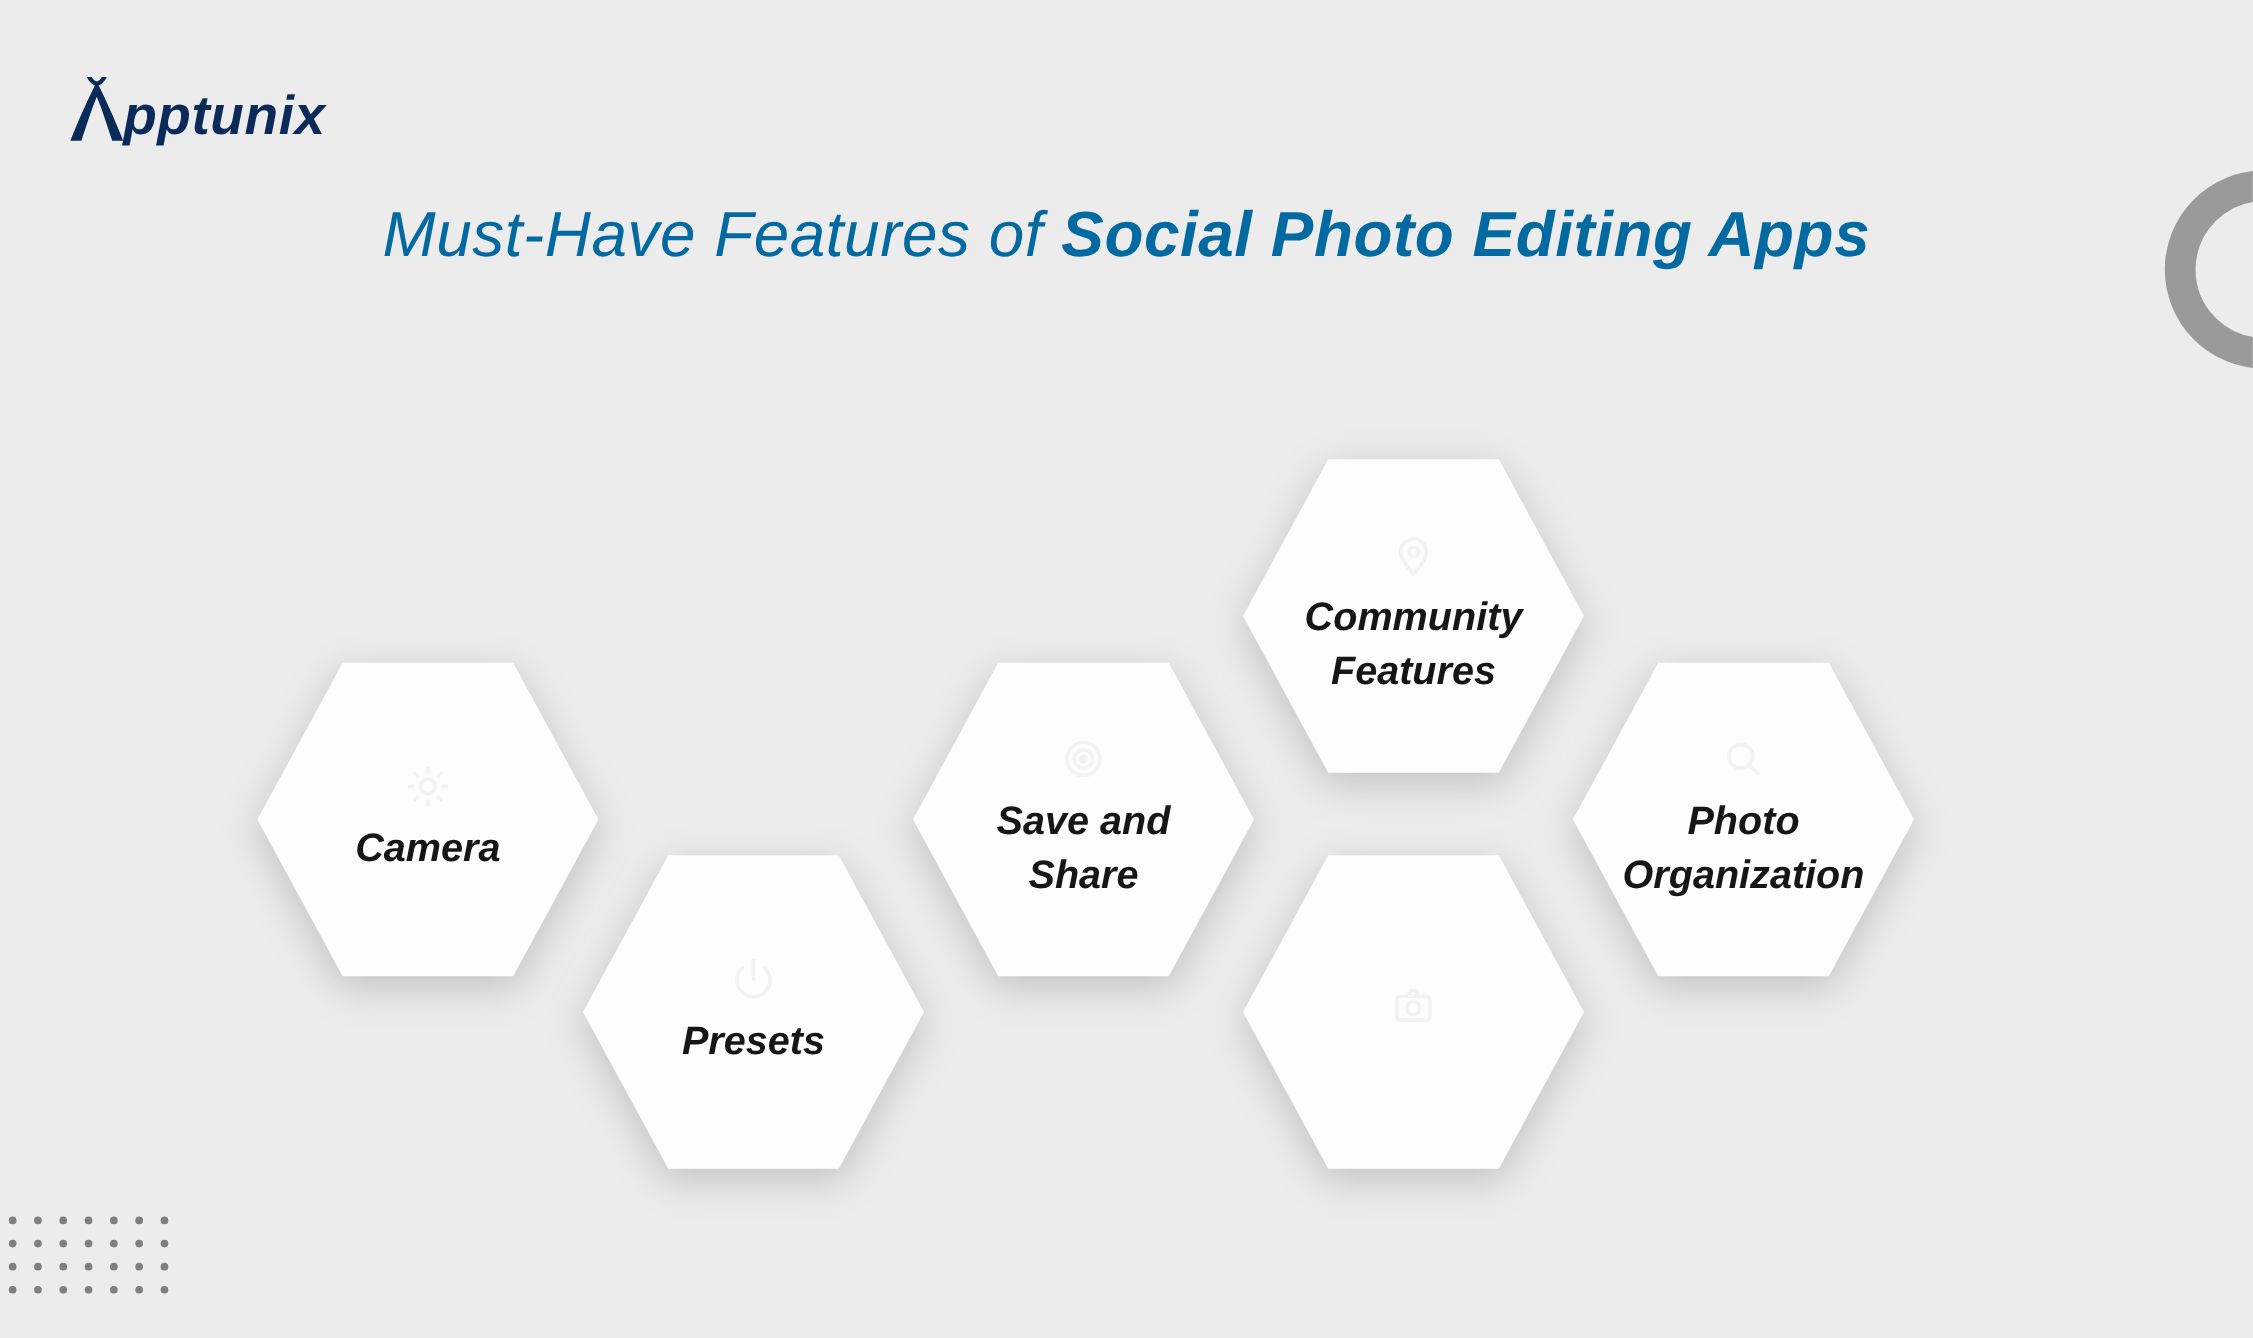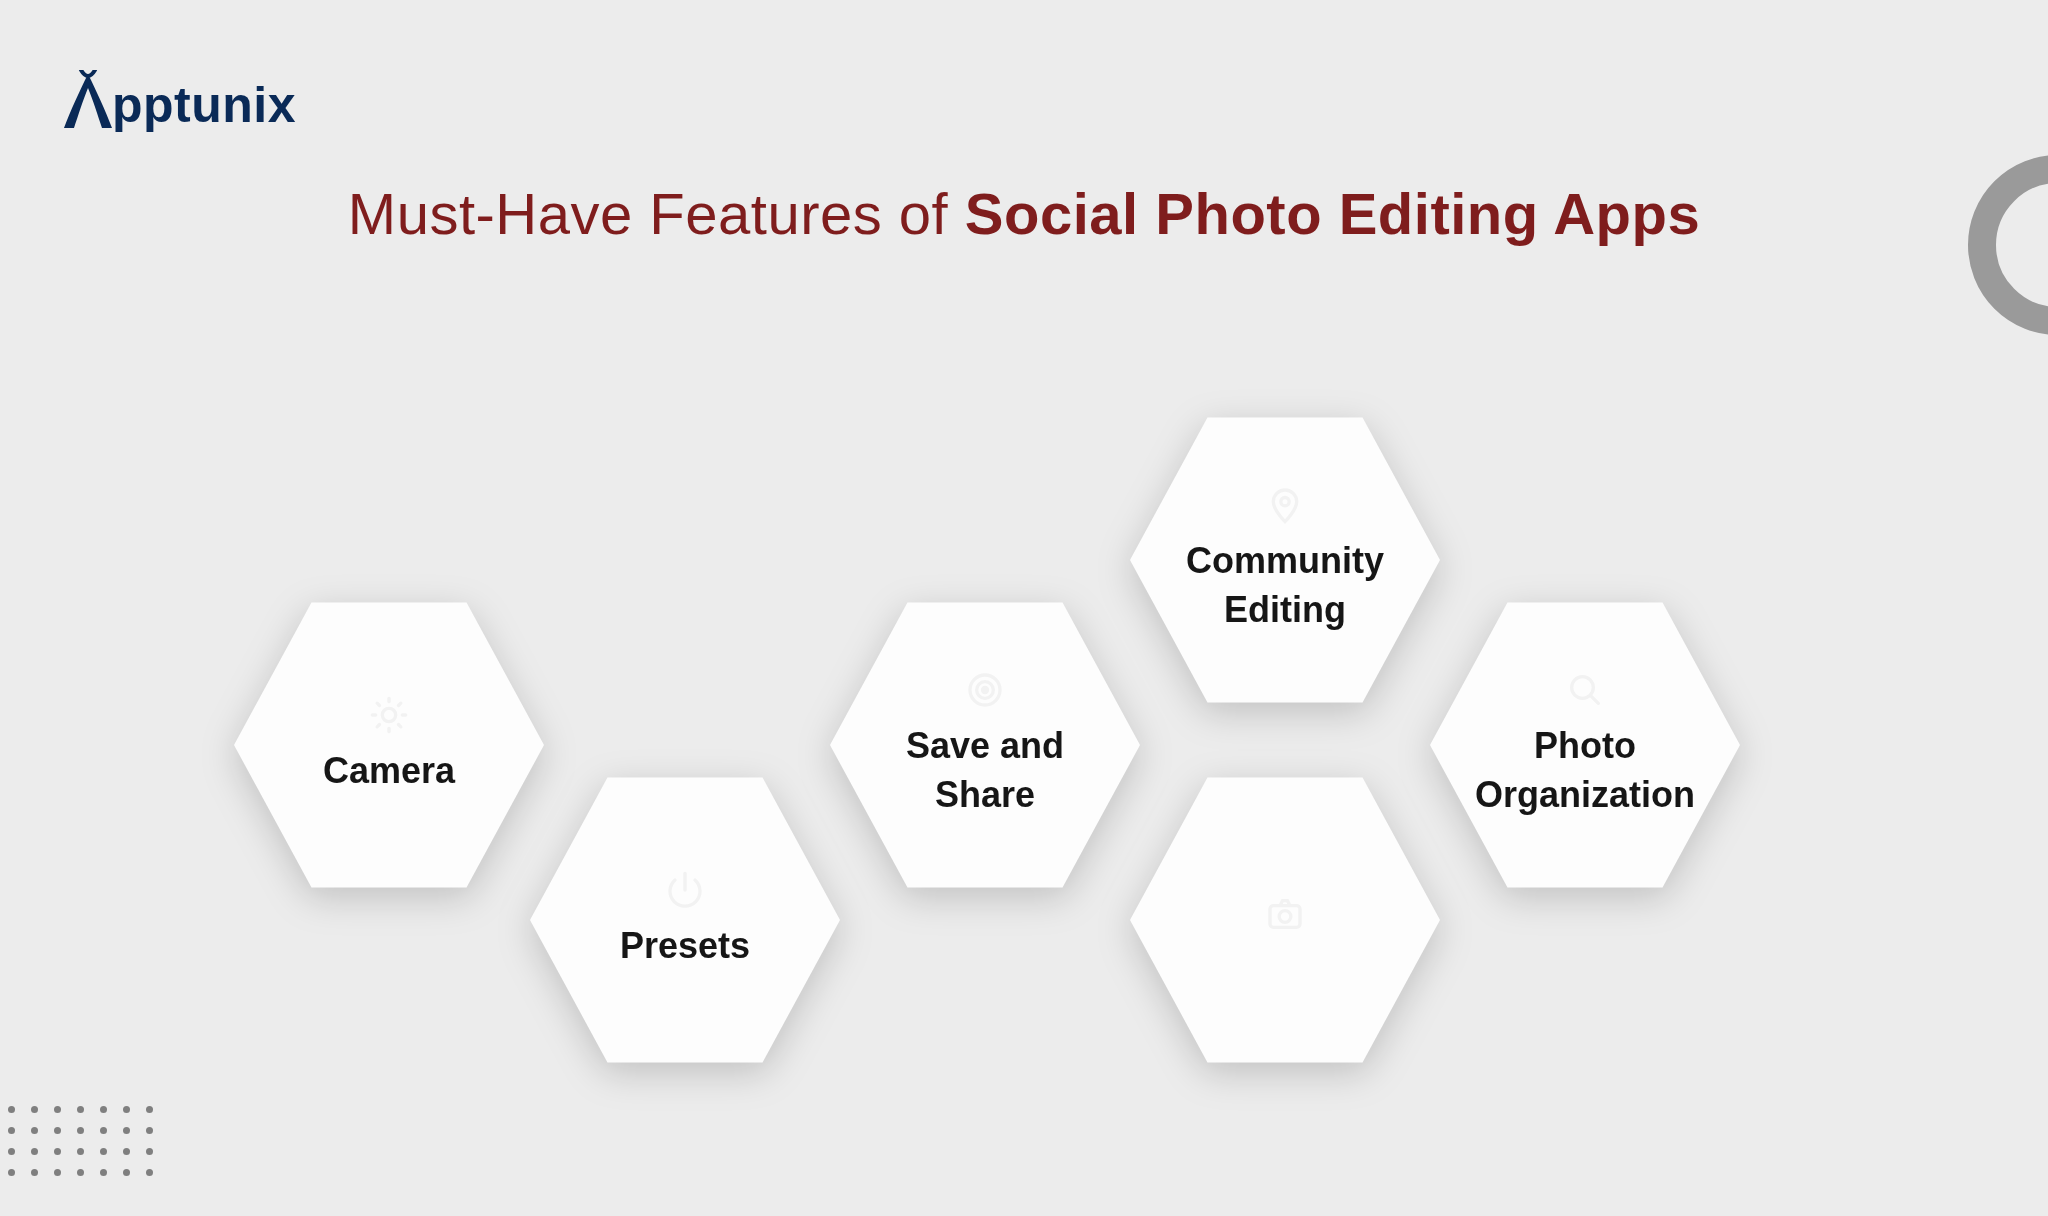--- a/index.html
+++ b/index.html
@@ -8,20 +8,21 @@
     background: #ececec;
     font-family: "Segoe UI", Arial, Helvetica, sans-serif;
     overflow: hidden;
   }
   .stage {
     position: relative;
     width: 2048px;
     height: 1216px;
     transform-origin: top left;
     background: #ececec;
+    font-style: italic;
   }
 
   
   .logo {
     position: absolute;
     left: 60px;
     top: 70px;
     display: flex;
     align-items: flex-end;
     gap: 2px;
@@ -43,21 +44,21 @@
   }
 
   
   .heading {
     position: absolute;
     top: 180px;
     left: 0;
     width: 100%;
     text-align: center;
     font-size: 58px;
-    color: #7f1d1d;
+    color: #0369a1;
     letter-spacing: 0.5px;
   }
   .heading .regular { font-weight: 400; }
   .heading .bold { font-weight: 700; }
 
   
   .edge-ring {
     position: absolute;
     top: 155px;
     right: -100px;
@@ -239,21 +240,21 @@
     </div>
 
     <div class="hex-wrap pos-community">
       <div class="hex">
         <div class="hex-icon">
           <svg width="40" height="40" viewBox="0 0 24 24" fill="none" stroke="currentColor" stroke-width="2">
               <path d="M12 22s7-7 7-12a7 7 0 1 0-14 0c0 5 7 12 7 12z"></path>
               <circle cx="12" cy="10" r="2.5"></circle>
             </svg>
         </div>
-        <div class="hex-label">Community Editing</div>
+        <div class="hex-label">Community Features</div>
       </div>
     </div>
 
     <div class="hex-wrap pos-advanced">
       <div class="hex">
         <div class="hex-icon">
           <svg width="40" height="40" viewBox="0 0 24 24" fill="none" stroke="currentColor" stroke-width="2">
               <rect x="3" y="7" width="18" height="13" rx="2"></rect>
               <path d="M9 7l1.5-3h3L15 7"></path>
               <circle cx="12" cy="13.5" r="3.5"></circle>

